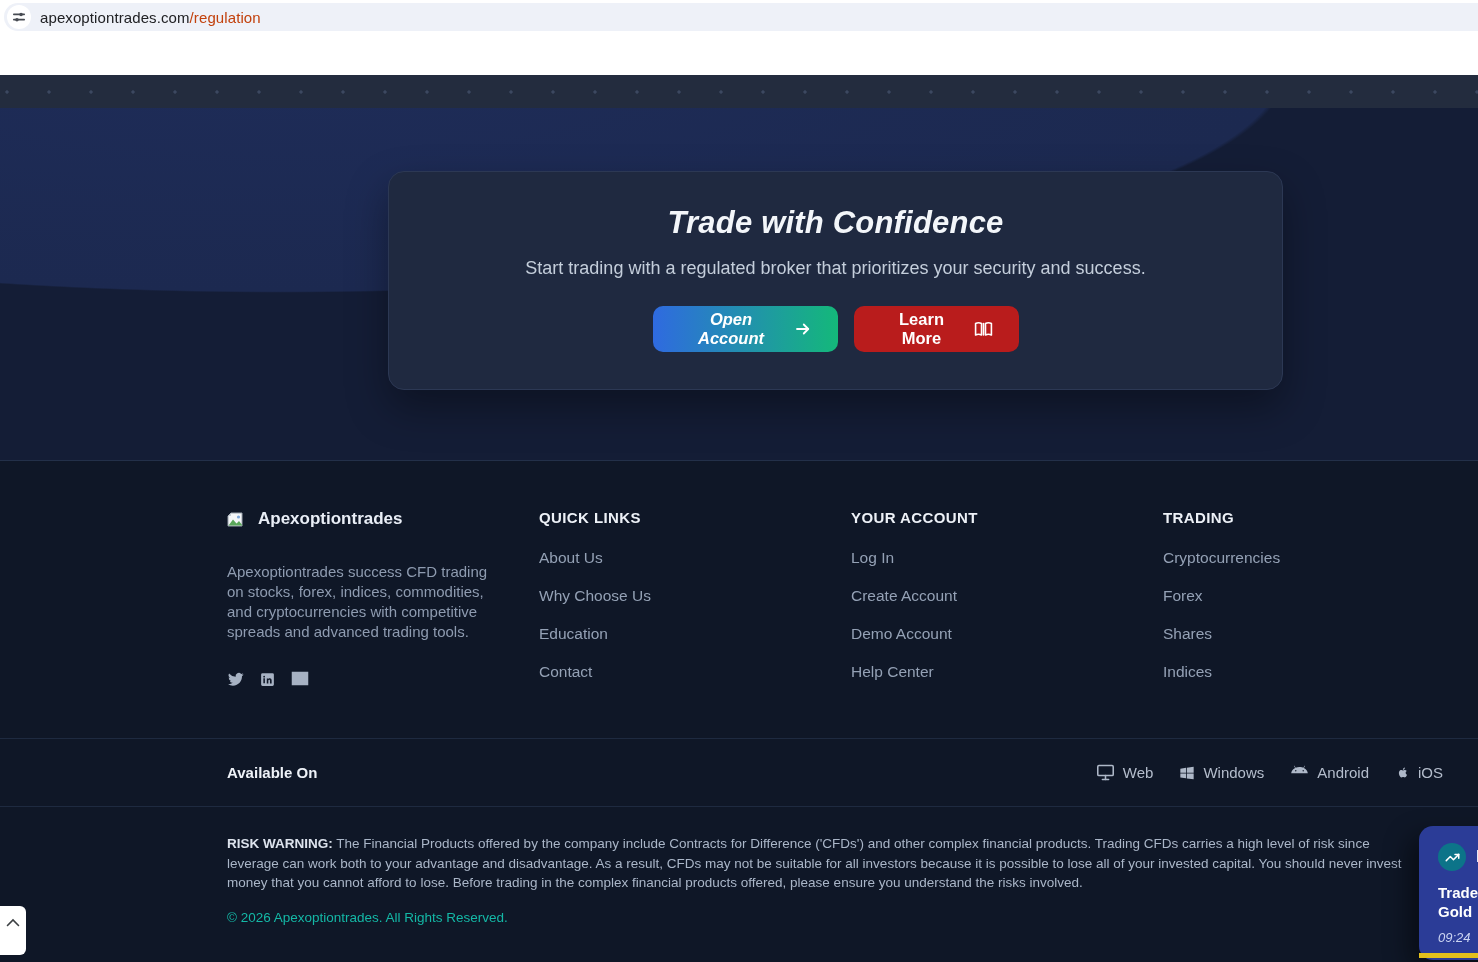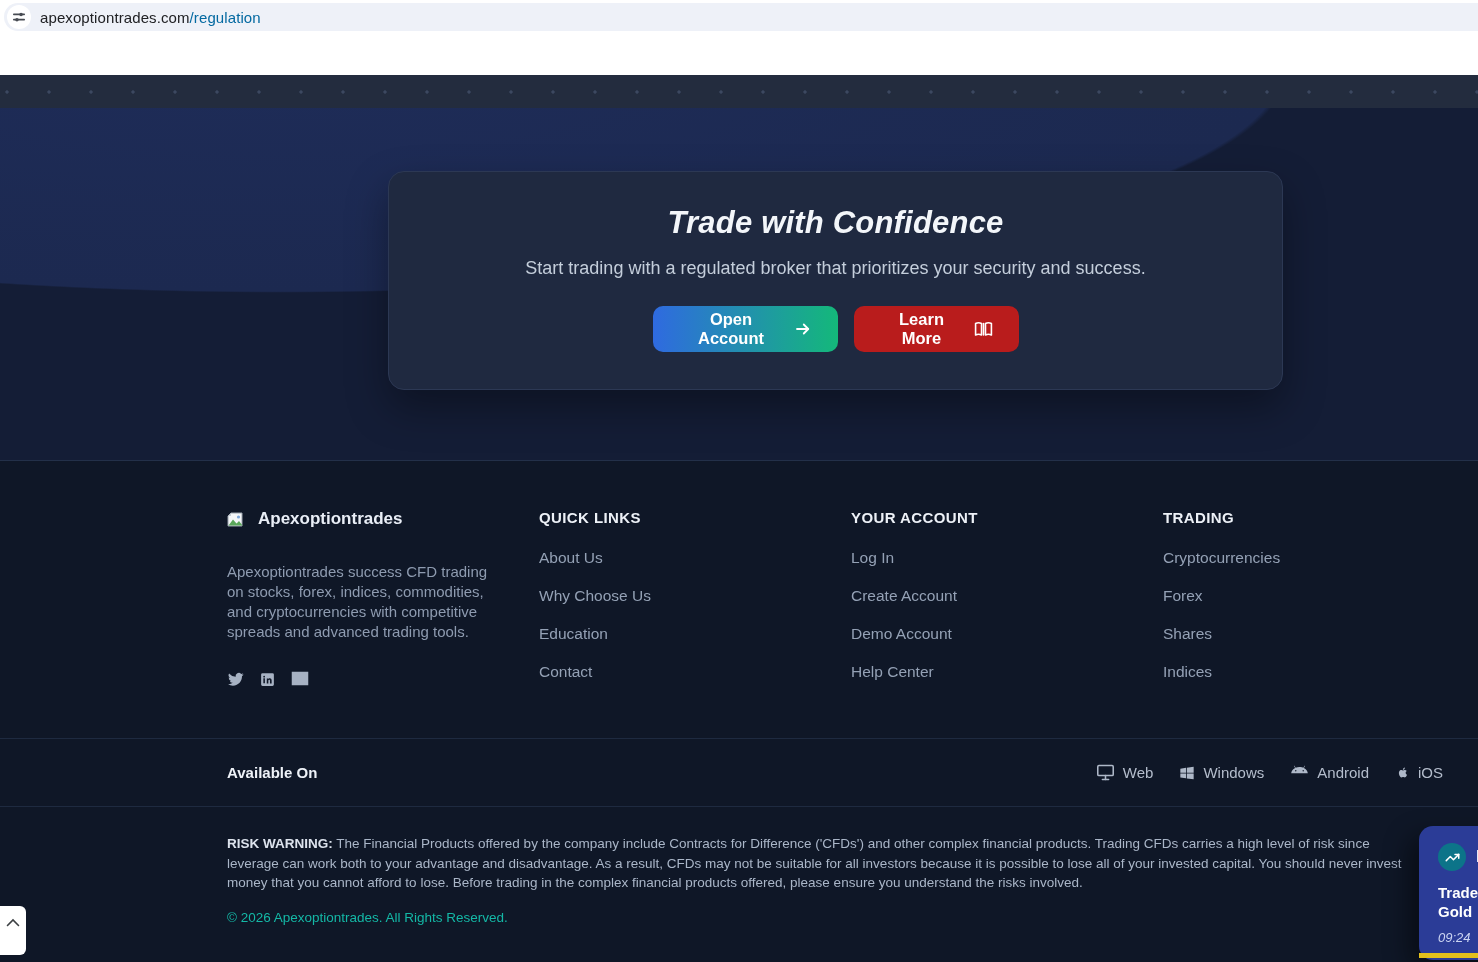--- a/index.html
+++ b/index.html
@@ -6,21 +6,21 @@
   .page{position:relative;width:1478px;height:962px;overflow:hidden;
         font-family:"Liberation Sans","DejaVu Sans",sans-serif;background:#ffffff;}
 
   
   .urlbar-row{position:absolute;left:0;top:0;width:1478px;height:33px;background:#ffffff;}
   .url-pill{position:absolute;left:4px;top:3px;right:0;height:28px;background:#eef1f8;
             border-radius:14px 0 0 14px;display:flex;align-items:center;}
   .tune-circle{width:24px;height:24px;margin-left:3px;border-radius:50%;background:#ffffff;
                display:flex;align-items:center;justify-content:center;flex:0 0 auto;cursor:pointer;}
   .url-text{margin-left:9px;font-size:15px;color:#202124;letter-spacing:.1px;}
-  .url-path{color:#0369a1;}
+  .url-path{color:#c2410c;}
 
   .white-band{position:absolute;left:0;top:33px;width:1478px;height:42px;background:#ffffff;}
 
   
   .tick-strip{position:absolute;left:0;top:75px;width:1478px;height:33px;background:#232c3e;
       background-image:radial-gradient(circle 1.6px at 7px 17px,#3c4860 98%,rgba(0,0,0,0));
       background-size:42px 33px;}
 
   
   .hero{position:absolute;left:0;top:108px;width:1478px;height:352px;background-color:#141d36;
@@ -28,21 +28,21 @@
             #1e2c58 0%,#1c2950 77%,rgba(28,41,80,0) 77.5%);}
   .hero-card{position:absolute;left:388px;top:63px;width:895px;height:219px;box-sizing:border-box;
         background:#1f2940;border:1px solid #2c3854;border-radius:16px;
         box-shadow:0 18px 40px rgba(0,0,0,.35);text-align:center;}
   .hero-card h1{margin:33px 0 0 0;font-size:31px;font-weight:bold;color:#f3f6fa;letter-spacing:.2px;font-style:italic;}
   .hero-card p{margin:17px 0 0 0;font-size:18px;color:#c4cedb;}
   .hero-buttons{margin-top:27px;display:flex;justify-content:center;gap:16px;}
   .btn{height:46px;border:none;border-radius:10px;display:inline-flex;align-items:center;
        justify-content:center;gap:10px;font-family:inherit;font-size:16.5px;font-weight:bold;
        color:#ffffff;cursor:pointer;padding:0 26px;}
-  .btn-open{background:linear-gradient(90deg,#2f6ae0 0%,#14b87a 100%);width:185px;}
+  .btn-open{background:linear-gradient(90deg,#2f6ae0 0%,#14b87a 100%);width:185px;font-style:italic;}
   .btn-learn{background:#b91c1c;width:165px;}
   .btn svg{flex:0 0 auto;}
 
   
   .footer{position:absolute;left:0;top:460px;width:1478px;height:502px;background:#0f1727;
           border-top:1px solid #233049;}
   .f-inner{margin-left:227px;width:1216px;}
   .f-cols{display:grid;grid-template-columns:312px 312px 312px 280px;padding-top:48px;height:229px;}
   .f-logo{display:flex;align-items:center;gap:11px;color:#e9eef6;font-size:17px;font-weight:bold;}
   .f-desc{margin:33px 0 0 0;width:270px;font-size:15px;line-height:20px;color:#8e9bb0;}

